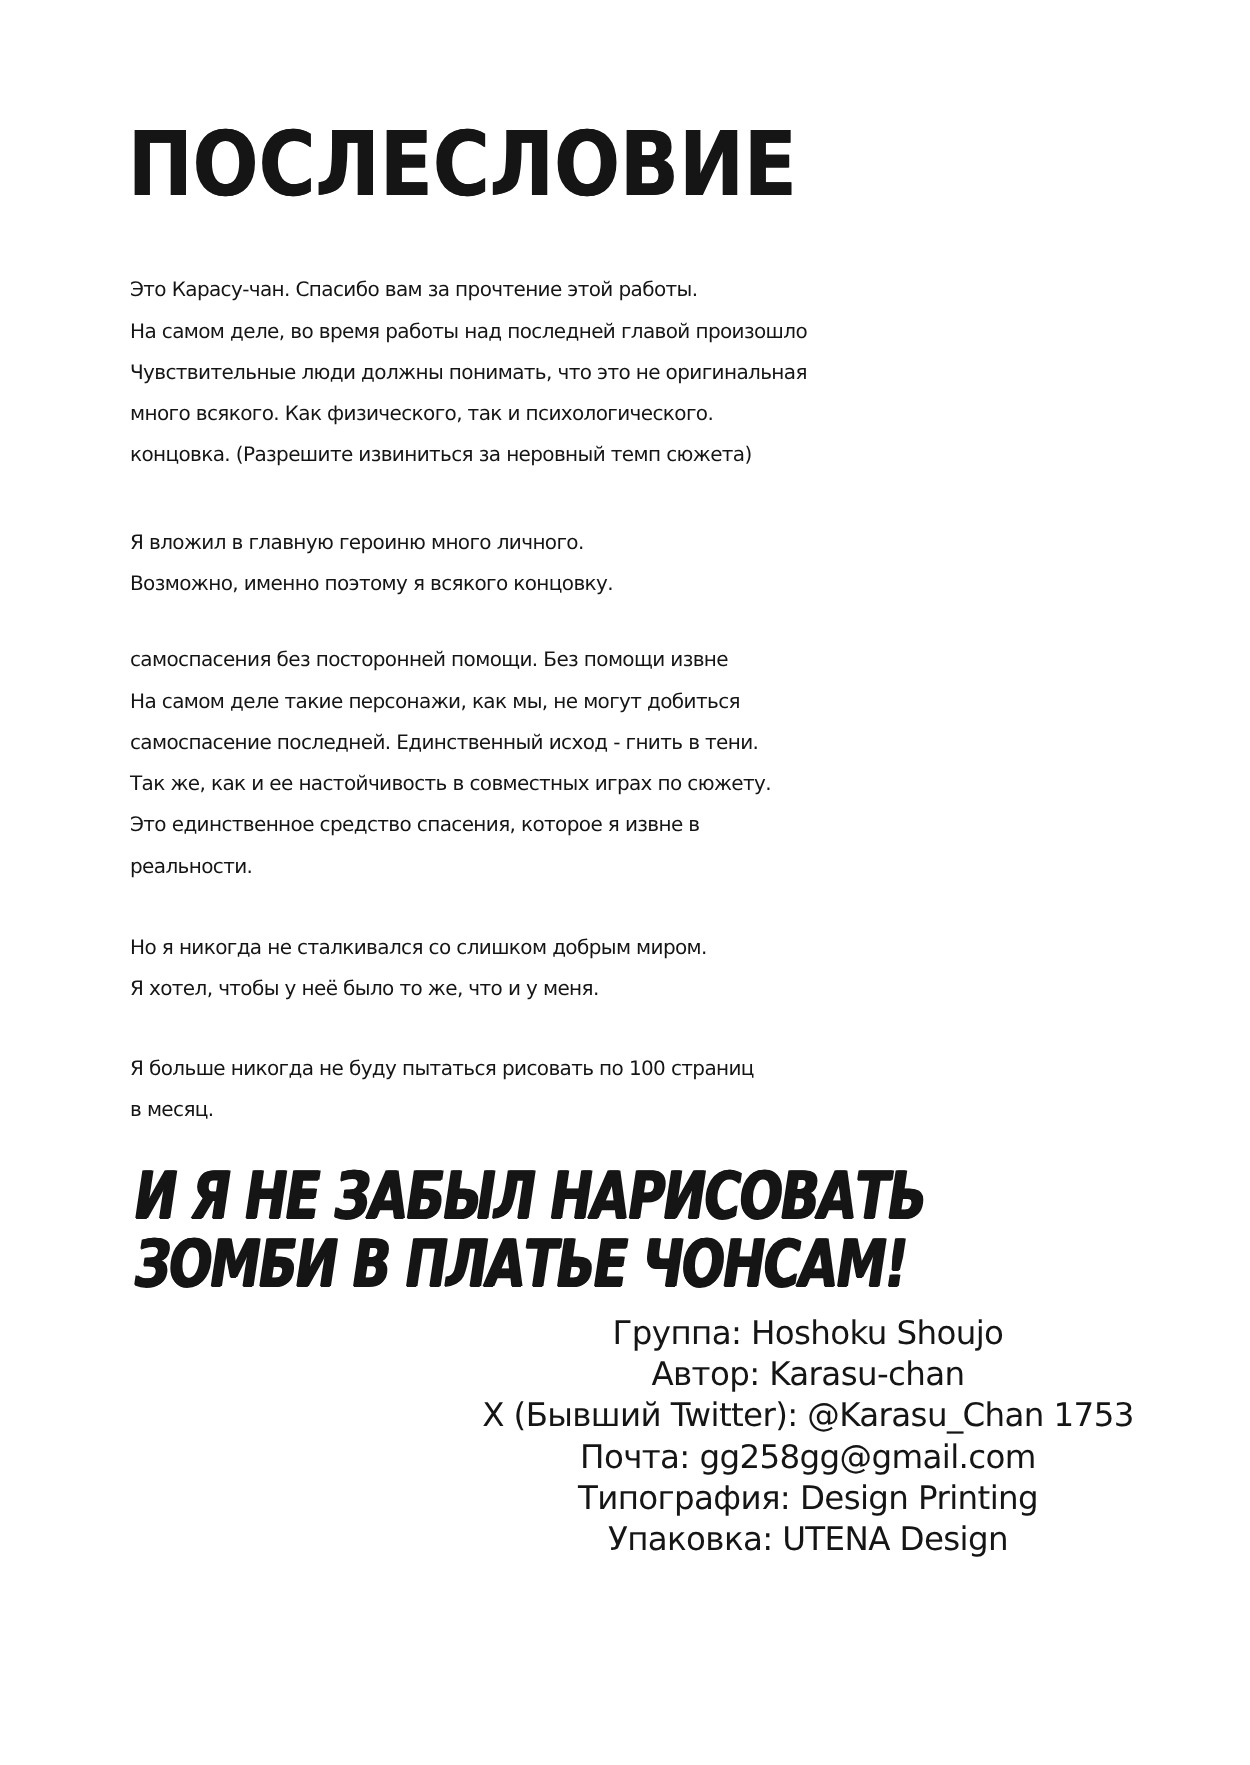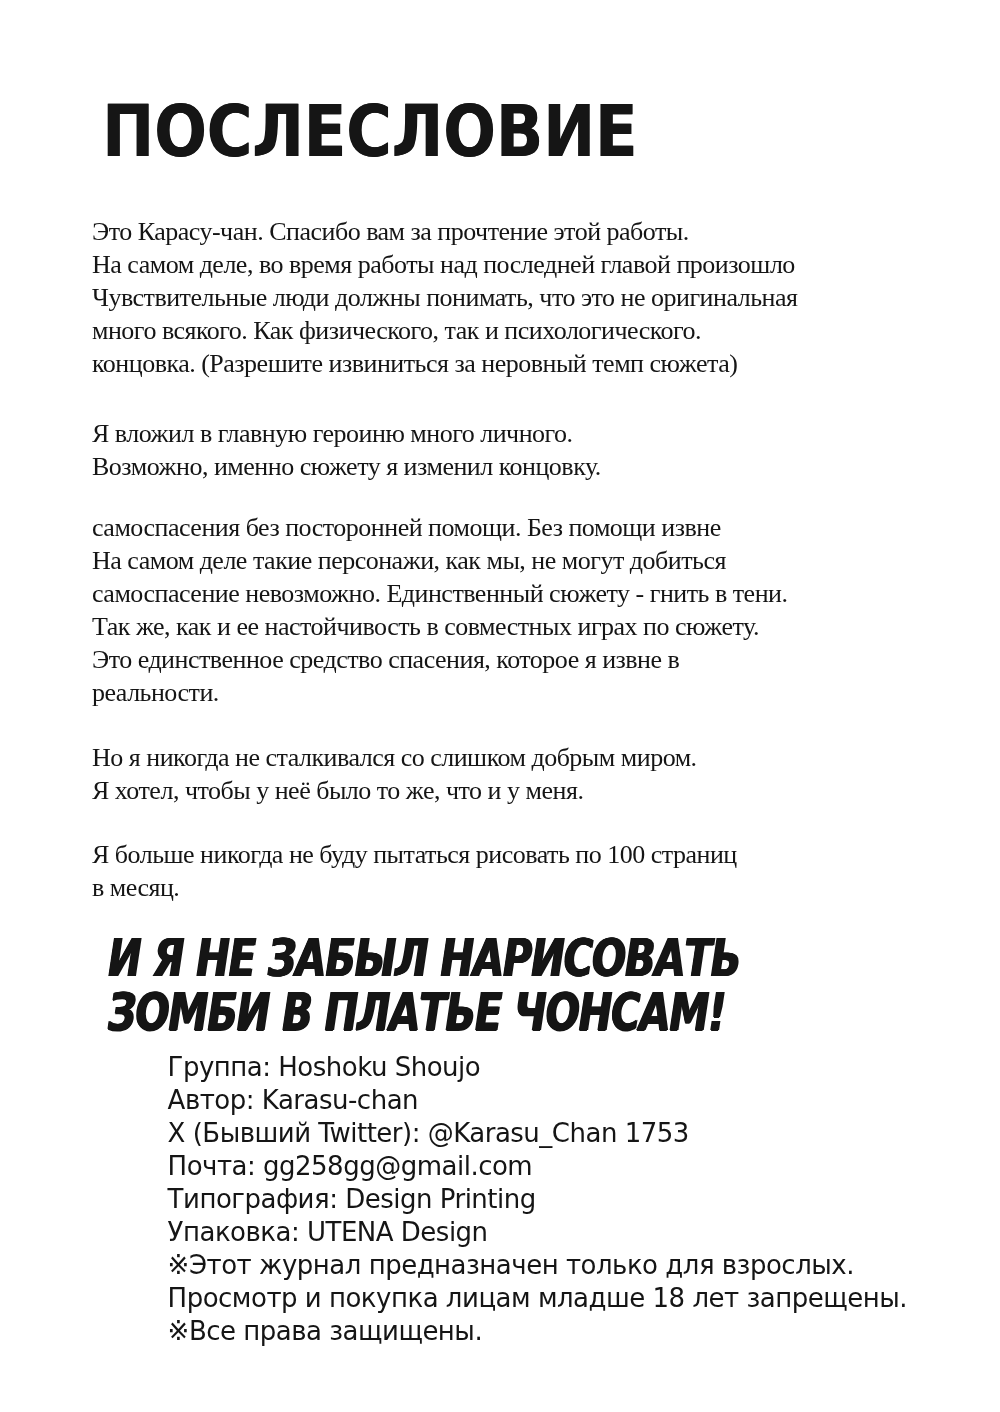--- a/index.html
+++ b/index.html
@@ -25,26 +25,25 @@
     font-weight: bold;
     line-height: 1;
     letter-spacing: 0;
     white-space: nowrap;
     transform: scaleY(1.15);
     transform-origin: 0 0;
     text-shadow: 0.6px 0 0 currentColor;
   }
   .para {
     position: absolute;
-    left: 92px;
+    left: 104px;
     width: 880px;
-    font-size: 26px;
+    font-size: 16px;
     line-height: 33px;
     letter-spacing: -0.5px;
-    font-family: Liberation Serif, serif;
   }
   .para .line, .shout .line, .colophon .line { white-space: nowrap; }
   .p1 { top: 215px; }
   .p2 { top: 417px; }
   .p3 { top: 511px; }
   .p4 { top: 741px; }
   .p5 { top: 838px; }
   .shout {
     position: absolute;
     left: 108px;
@@ -55,21 +54,21 @@
     line-height: 42px;
     letter-spacing: -1px;
     transform: scaleY(1.3);
     transform-origin: 0 0;
     text-shadow: 1.1px 0 0 currentColor, -0.6px 0 0 currentColor, 0 0.6px 0 currentColor;
   }
   .colophon {
     position: absolute;
     right: 93px;
     top: 1051px;
-    text-align: left;
+    text-align: center;
     font-size: 26px;
     line-height: 33px;
     letter-spacing: -0.5px;
   }
 </style>
 </head>
 <body>
 
 <div class="page">
   <h1 class="title">ПОСЛЕСЛОВИЕ</h1>
@@ -77,27 +76,27 @@
   <div class="para p1">
       <div class="line">Это Карасу-чан. Спасибо вам за прочтение этой работы.</div>
       <div class="line">На самом деле, во время работы над последней главой произошло</div>
       <div class="line">Чувствительные люди должны понимать, что это не оригинальная</div>
       <div class="line">много всякого. Как физического, так и психологического.</div>
       <div class="line">концовка. (Разрешите извиниться за неровный темп сюжета)</div>
     </div>
 
   <div class="para p2">
       <div class="line">Я вложил в главную героиню много личного.</div>
-      <div class="line">Возможно, именно сюжету я изменил концовку.</div>
+      <div class="line">Возможно, именно поэтому я всякого концовку.</div>
     </div>
 
   <div class="para p3">
       <div class="line">самоспасения без посторонней помощи. Без помощи извне</div>
       <div class="line">На самом деле такие персонажи, как мы, не могут добиться</div>
-      <div class="line">самоспасение невозможно. Единственный сюжету - гнить в тени.</div>
+      <div class="line">самоспасение последней. Единственный исход - гнить в тени.</div>
       <div class="line">Так же, как и ее настойчивость в совместных играх по сюжету.</div>
       <div class="line">Это единственное средство спасения, которое я извне в</div>
       <div class="line">реальности.</div>
     </div>
 
   <div class="para p4">
       <div class="line">Но я никогда не сталкивался со слишком добрым миром.</div>
       <div class="line">Я хотел, чтобы у неё было то же, что и у меня.</div>
     </div>
 
@@ -113,19 +112,14 @@
 
   <div class="colophon">
     <div class="credits">
         <div class="line">Группа: Hoshoku Shoujo</div>
         <div class="line">Автор: Karasu-chan</div>
         <div class="line">X (Бывший Twitter): @Karasu_Chan 1753</div>
         <div class="line">Почта: gg258gg@gmail.com</div>
         <div class="line">Типография: Design Printing</div>
         <div class="line">Упаковка: UTENA Design</div>
       </div>
-    <div class="notices">
-        <div class="line">※Этот журнал предназначен только для взрослых.</div>
-        <div class="line">Просмотр и покупка лицам младше 18 лет запрещены.</div>
-        <div class="line">※Все права защищены.</div>
-      </div>
   </div>
 </div>
 
 </body></html>

